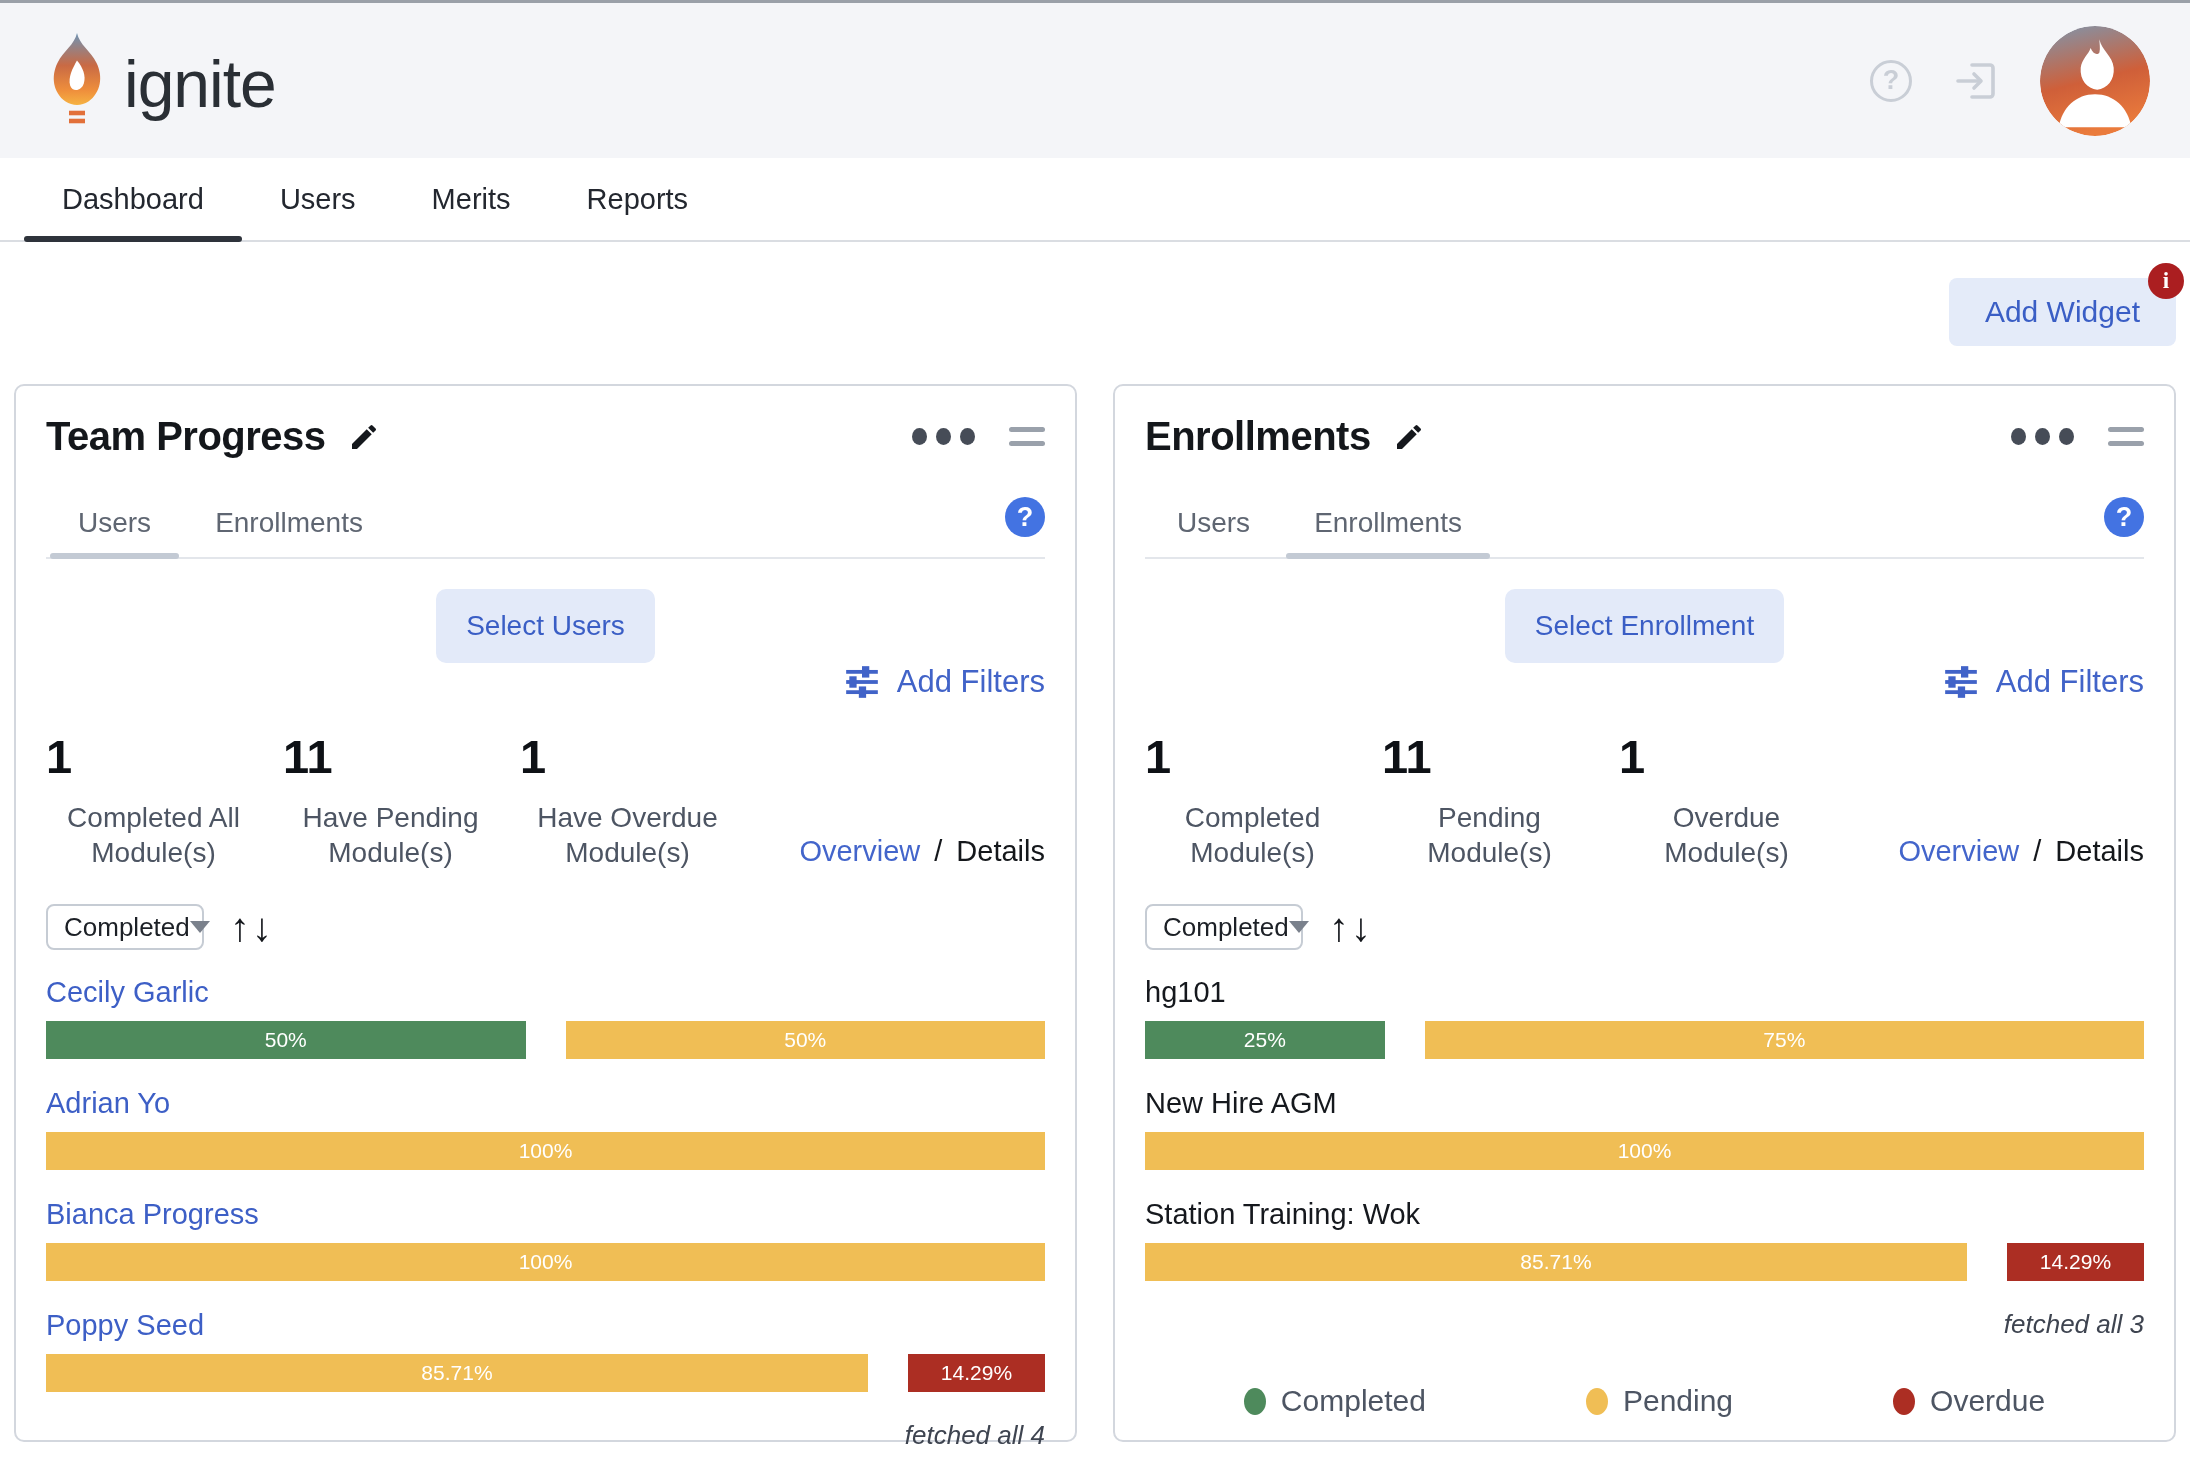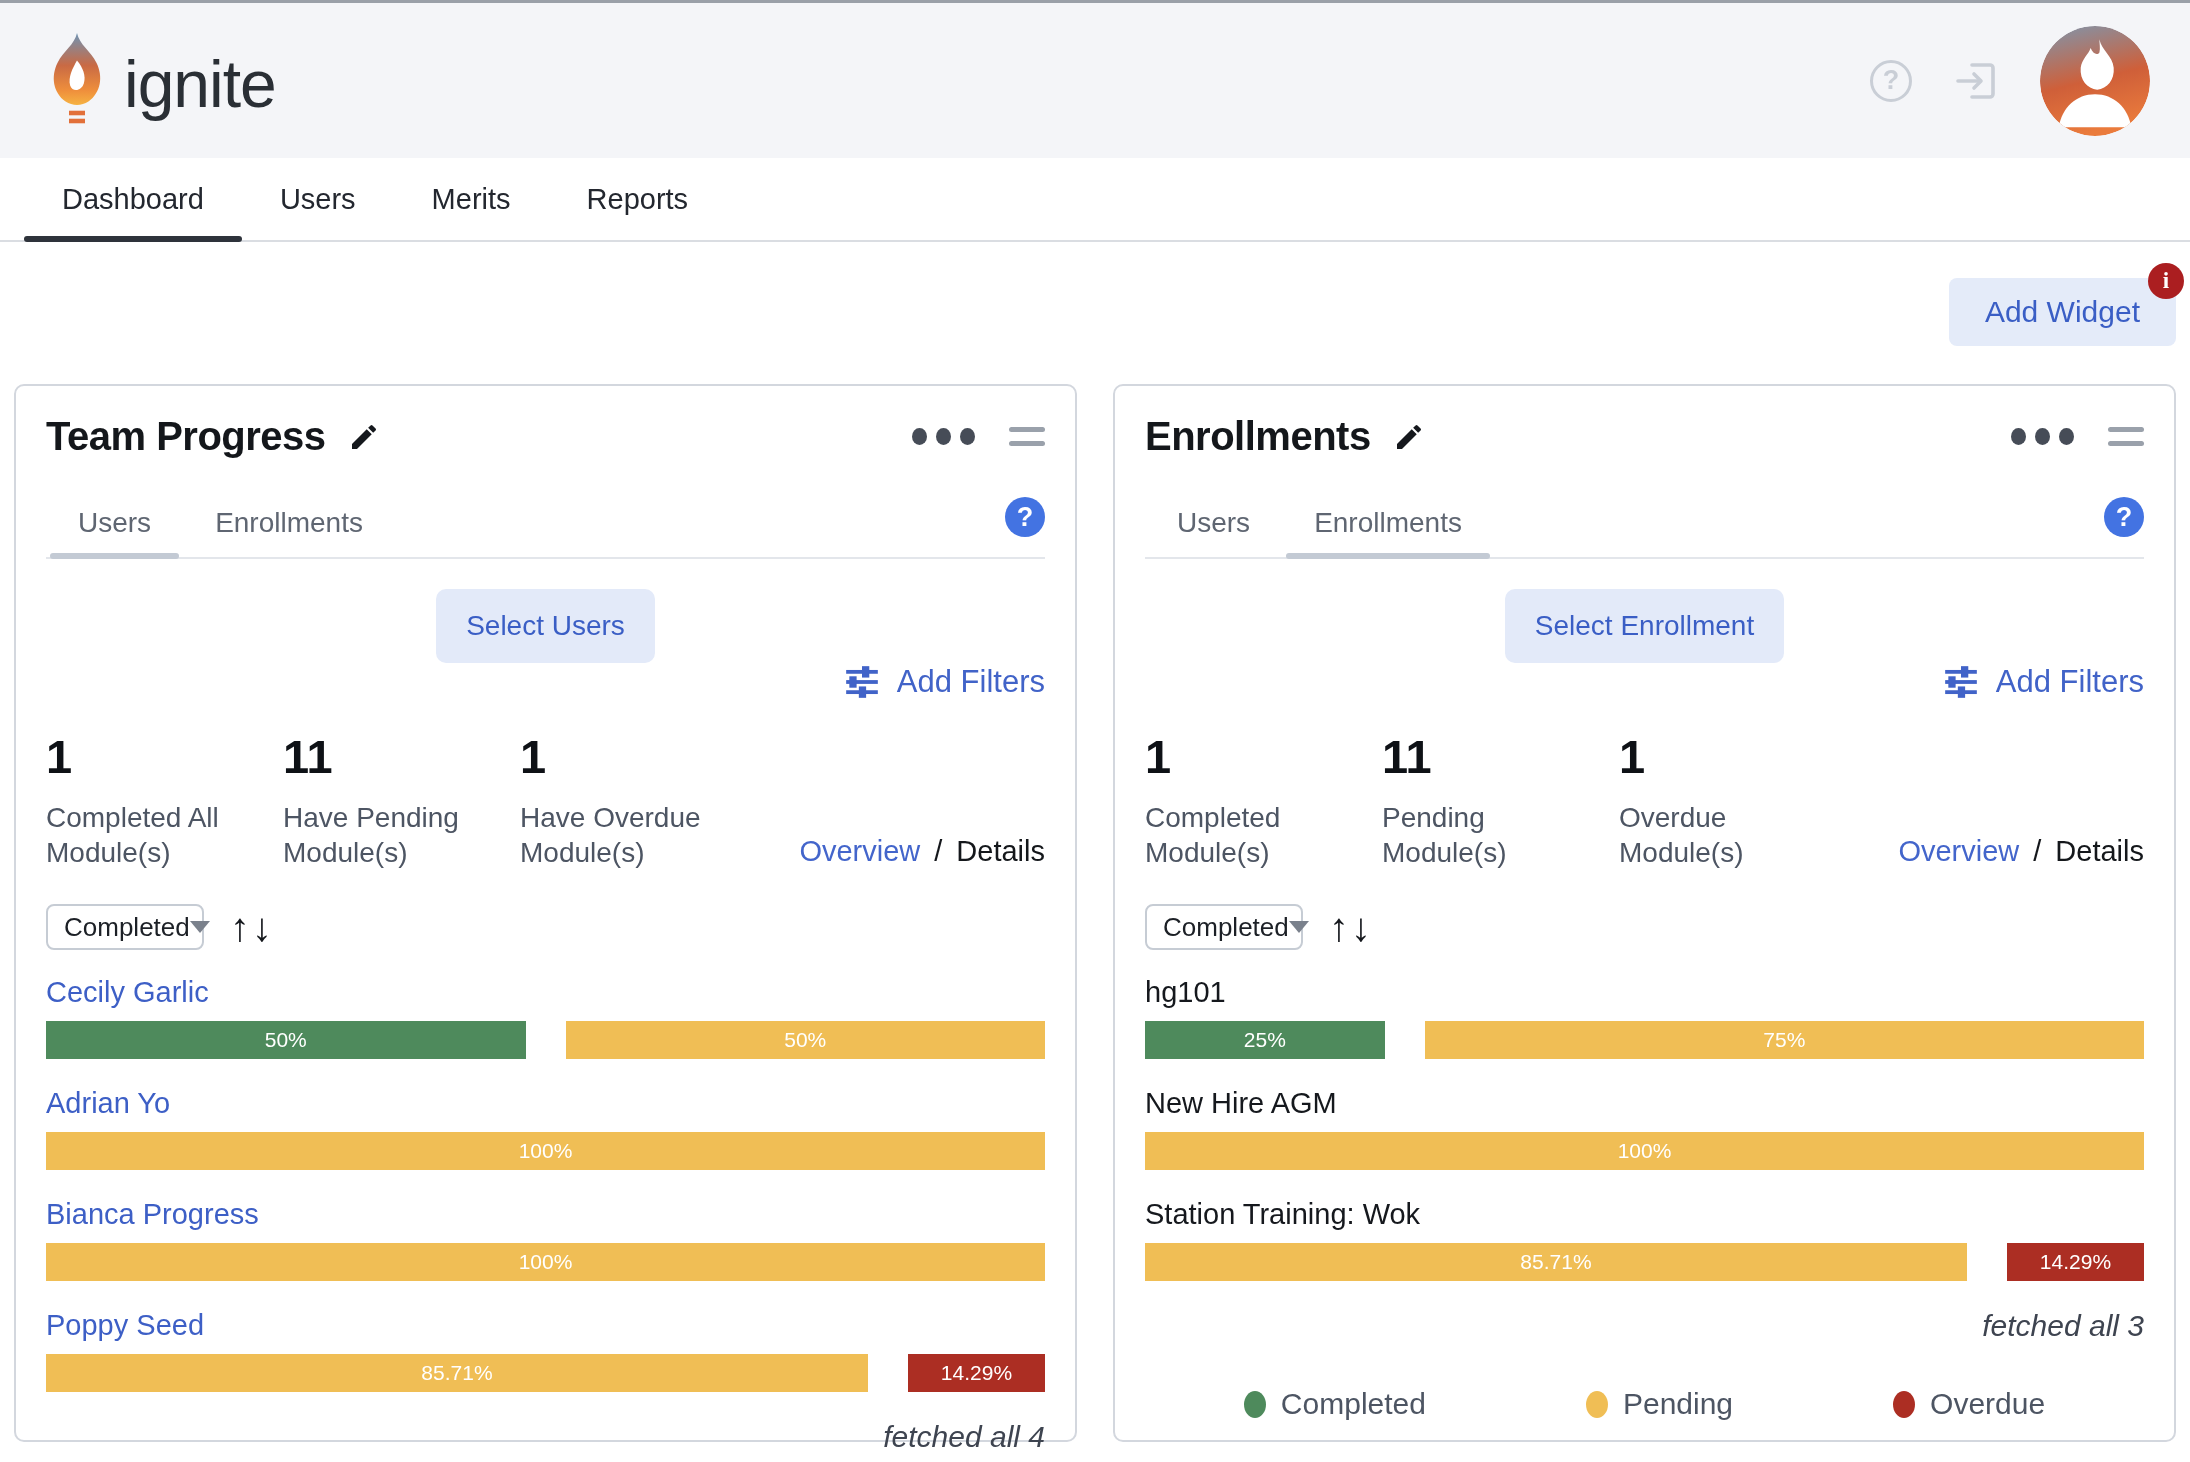--- a/index.html
+++ b/index.html
@@ -82,21 +82,21 @@
   .select-btn {
     background: #e3eaf9; color: #3a5ec5; font-size: 28px; border: none; border-radius: 10px;
     height: 74px; padding: 0 30px; display: flex; align-items: center; cursor: pointer; font-family: inherit;
   }
   .add-filters { margin-left: auto; display: flex; align-items: center; gap: 16px; color: #4163c8; font-size: 31px; cursor: pointer; }
   .add-filters svg { width: 38px; height: 38px; display: block; }
 
   .stats { display: flex; margin-top: 28px; position: relative; }
   .stat { width: 237px; }
   .stat-value { font-size: 47px; font-weight: bold; color: #0e1116; }
-  .stat-label { font-size: 28px; color: #4d5563; line-height: 1.25; margin-top: 16px; max-width: 215px; }
+  .stat-label { font-size: 28px; color: #4d5563; line-height: 1.25; margin-top: 16px; max-width: 215px; text-align: center; }
   .view-links { position: absolute; right: 0; bottom: 2px; font-size: 29px; color: #14171b; display: flex; gap: 14px; }
   .view-links .overview { color: #4365cb; cursor: pointer; }
   .view-links .details { cursor: pointer; }
 
   .sort-row { display: flex; align-items: center; gap: 26px; margin-top: 34px; }
   .dropdown {
     width: 158px; height: 46px; border: 2px solid #c6ccd4; border-radius: 8px;
     display: flex; align-items: center; justify-content: space-between; padding: 0 16px;
     font-size: 26px; color: #1c2026; cursor: pointer; background: #fff;
   }
@@ -106,21 +106,21 @@
 
   .rows { margin-top: 26px; }
   .bar-row { margin-bottom: 28px; }
   .bar-name { font-size: 29px; color: #15181d; margin-bottom: 12px; }
   .bar-name.link { color: #3d5fc6; cursor: pointer; }
   .bar { display: flex; height: 38px; width: 100%; gap: 40px; }
   .seg { display: flex; align-items: center; justify-content: center; overflow: hidden; }
   .seg span { color: #fff; font-size: 21px; white-space: nowrap; }
 
   .card-footer { margin-top: auto; }
-  .fetched { text-align: right; font-style: italic; font-size: 30px; color: #3e4450; margin-bottom: 44px; }
+  .fetched { text-align: right; font-style: italic; font-size: 26px; color: #3e4450; margin-bottom: 44px; }
   .legend { display: flex; justify-content: center; gap: 160px; margin-bottom: 26px; }
   .legend-item { display: flex; align-items: center; gap: 15px; font-size: 30px; color: #4d5563; }
   .legend-dot { width: 22px; height: 27px; border-radius: 50%; }
 </style>
 </head>
 <body>
 
 <div class="top-edge"></div>
 
 <div class="header">

